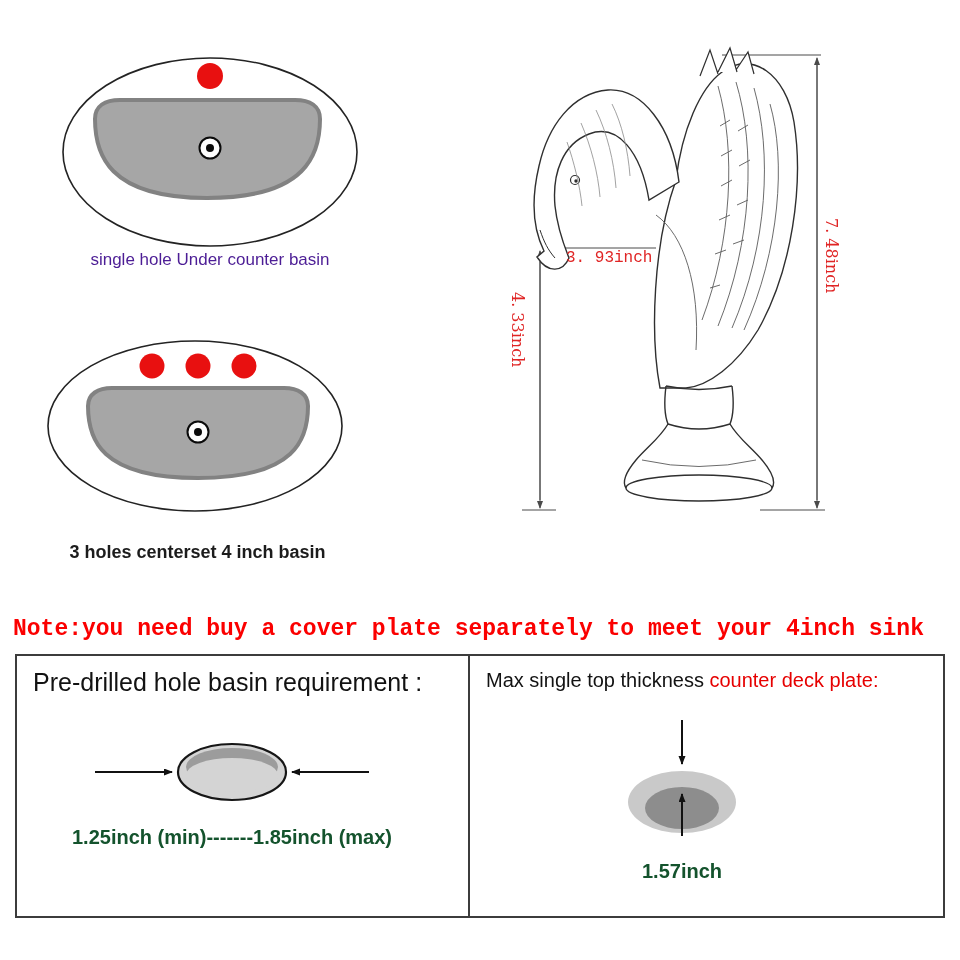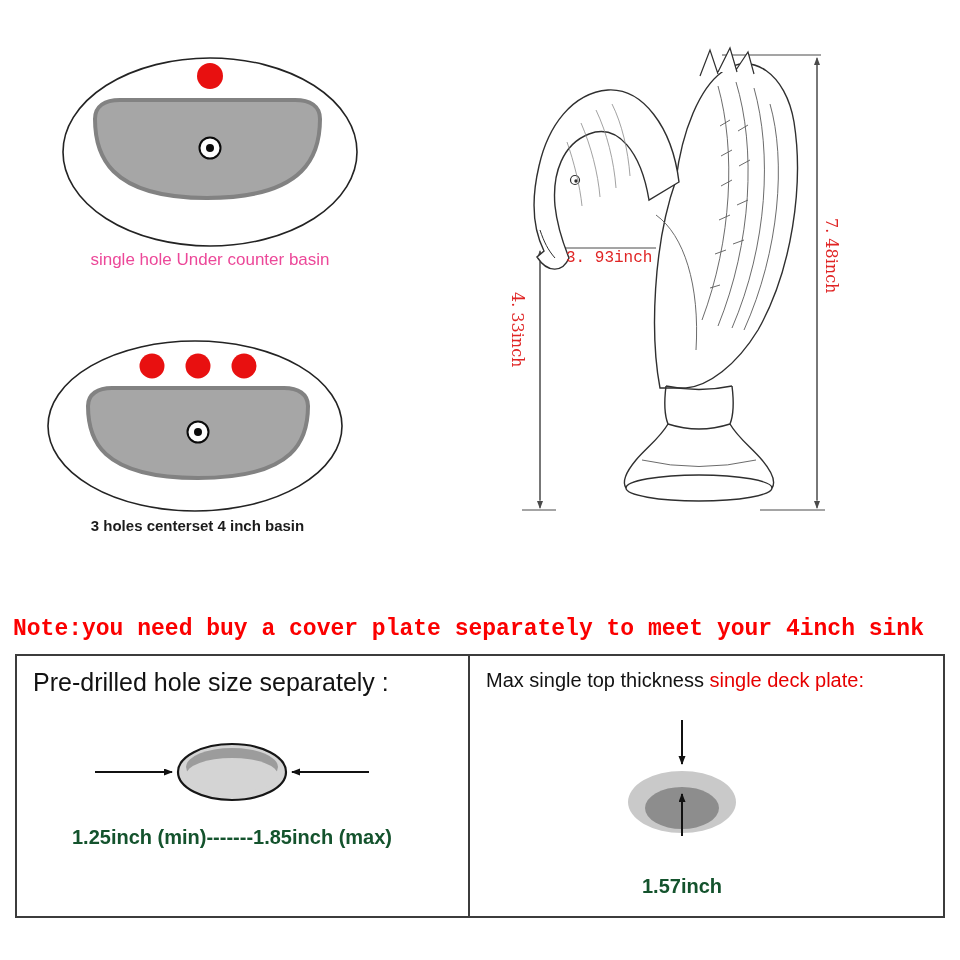--- a/index.html
+++ b/index.html
@@ -1,20 +1,20 @@
 <!DOCTYPE html>
 <html><head>
 <meta charset="utf-8">
 <style>
   html,body{margin:0;padding:0;background:#ffffff;}
   .canvas{position:relative;width:960px;height:960px;background:#ffffff;overflow:hidden;
           font-family:"Liberation Sans",sans-serif;}
   .abs{position:absolute;}
-  .basin-label{font-size:17px;color:#ec4899;text-align:center;}
-  .basin-label.b2{font-size:15px;font-weight:600;color:#1c1c1c;}
+  .basin-label{font-size:17px;color:#4c1d95;text-align:center;}
+  .basin-label.b2{font-size:18px;font-weight:600;color:#1c1c1c;margin-top:25px;}
   .dim-text{color:#e02525;font-family:"DejaVu Serif",serif;font-size:16px;white-space:nowrap;}
   .dim-vert{writing-mode:vertical-rl;}
   .note-line{font-family:"Liberation Mono",monospace;font-weight:bold;font-size:23px;
              color:#fb0000;white-space:nowrap;}
   .spec-box{border:2px solid #3c3c3c;}
   .divider{background:#3c3c3c;width:2px;height:100%;top:0;}
   .panel-title-left{font-size:25px;color:#121212;white-space:nowrap;}
   .panel-title-right{font-size:20px;color:#121212;white-space:nowrap;}
   .red-part{color:#e60000;}
   .red-value{font-size:20px;font-weight:bold;color:#14532d;text-align:center;white-space:nowrap;}
@@ -115,52 +115,52 @@
   <div class="abs dim-text" style="left:566px;top:249px;font-family:Liberation Mono, monospace;">3. 93inch</div>
   <div class="abs dim-text dim-vert" style="left:508px;top:292px;">4. 33inch</div>
   <div class="abs dim-text dim-vert" style="left:822px;top:218px;">7. 48inch</div>
 
   <div class="abs note-line" style="left:13px;top:616px;">Note:you need buy a cover plate separately to meet your 4inch sink</div>
 
   <div class="abs spec-box" style="left:15px;top:654px;width:926px;height:260px;">
     <div class="abs divider" style="left:451px;"></div>
 
     <div>
-      <div class="abs panel-title-left" style="left:16px;top:12px;">Pre-drilled hole size separately :</div>
+      <div class="abs panel-title-left" style="left:16px;top:12px;">Pre-drilled hole basin requirement :</div>
 
       <svg class="abs" style="left:60px;top:66px;" width="310" height="100" viewBox="0 0 310 100">
         <defs>
           <marker id="arr2" markerWidth="10" markerHeight="9" refX="8" refY="3.5" orient="auto" markerUnits="userSpaceOnUse">
             <path d="M0,0 L9,3.5 L0,7 Z" fill="#111111"></path>
           </marker>
         </defs>
         <ellipse cx="155" cy="50" rx="54" ry="28" fill="#d4d4d4" stroke="#161616" stroke-width="2.2"></ellipse>
         <ellipse cx="155" cy="45" rx="46" ry="19" fill="#9c9c9c"></ellipse>
         <ellipse cx="155" cy="53" rx="46" ry="17" fill="#d4d4d4"></ellipse>
         <line x1="18" y1="50" x2="95" y2="50" stroke="#111111" stroke-width="2" marker-end="url(#arr2)"></line>
         <line x1="292" y1="50" x2="215" y2="50" stroke="#111111" stroke-width="2" marker-end="url(#arr2)"></line>
       </svg>
 
       <div class="abs red-value" style="left:25px;top:170px;width:380px;">1.25inch (min)-------1.85inch (max)</div>
     </div>
 
     <div>
       <div class="abs panel-title-right" style="left:469px;top:13px;">
-        <span>Max single top thickness </span><span class="red-part">single deck plate:</span>
+        <span>Max single top thickness </span><span class="red-part">counter deck plate:</span>
       </div>
 
       <svg class="abs" style="left:583px;top:58px;" width="164" height="140" viewBox="0 0 164 140">
         <defs>
           <marker id="arr3" markerWidth="10" markerHeight="9" refX="8" refY="3.5" orient="auto" markerUnits="userSpaceOnUse">
             <path d="M0,0 L9,3.5 L0,7 Z" fill="#111111"></path>
           </marker>
         </defs>
         <ellipse cx="82" cy="88" rx="54" ry="31" fill="#c9c9c9"></ellipse>
         <ellipse cx="82" cy="94" rx="37" ry="21" fill="#8d8d8d"></ellipse>
         <line x1="82" y1="6" x2="82" y2="50" stroke="#111111" stroke-width="2" marker-end="url(#arr3)"></line>
         <line x1="82" y1="122" x2="82" y2="80" stroke="#111111" stroke-width="2" marker-end="url(#arr3)"></line>
       </svg>
 
-      <div class="abs red-value" style="left:583px;top:204px;width:164px;margin-top:15px;">1.57inch</div>
+      <div class="abs red-value" style="left:583px;top:204px;width:164px;">1.57inch</div>
     </div>
   </div>
 
 </div>
 
 </body></html>

